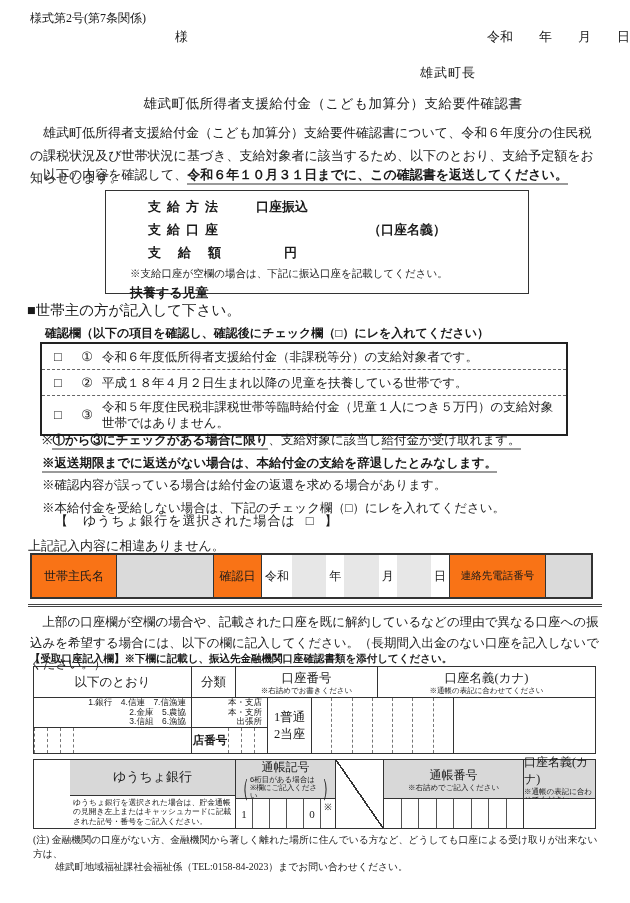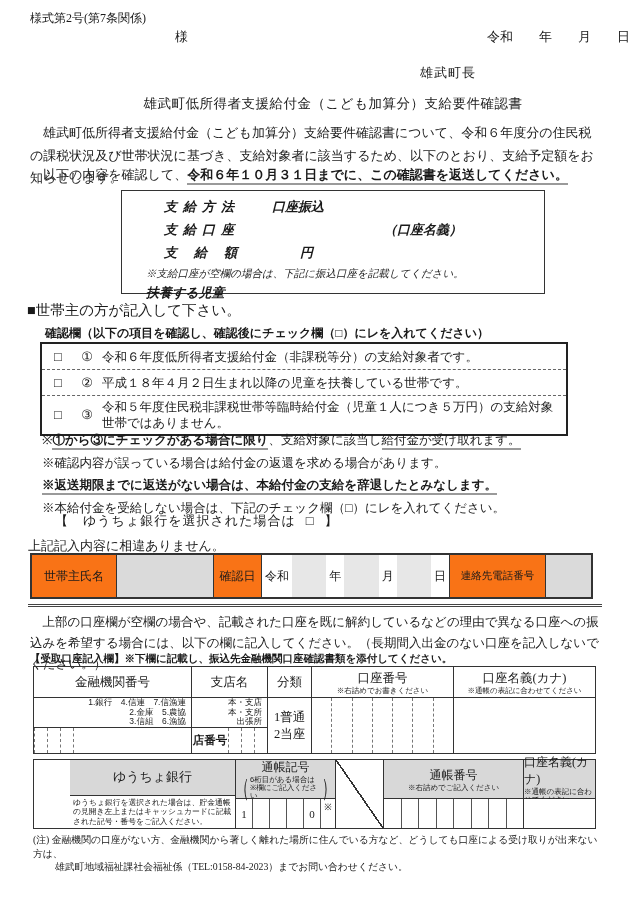--- a/index.html
+++ b/index.html
@@ -12,21 +12,21 @@
   .form-no{top:10px;left:30px;font-size:12px;}
   .sama{top:28px;left:175px;font-size:13px;}
   .hdr-date{top:28px;right:36px;font-size:13px;display:flex;gap:26px;}
   .mayor{top:64px;left:420px;font-size:13px;letter-spacing:1px;}
   .doc-title{top:95px;left:0;right:0;text-align:center;font-size:13.5px;letter-spacing:.5px;}
   
   .intro1{top:122px;left:30px;width:572px;font-size:13px;line-height:22.5px;margin:0;}
   .intro2{top:166px;left:30px;width:572px;font-size:13px;margin:0;}
   .u-bold{font-weight:bold;border-bottom:2px solid #9a9a9a;padding-bottom:1px;}
   
-  .pay-box{top:190px;left:121px;width:424px;height:104px;border:1.2px solid #333;box-sizing:border-box;padding-top:7px;font-style:italic;}
+  .pay-box{top:190px;left:105px;width:424px;height:104px;border:1.2px solid #333;box-sizing:border-box;padding-top:7px;}
   .pb-row{position:relative;height:23px;font-size:13px;}
   .pb-label{position:absolute;left:42px;font-weight:bold;}
   .ls1{letter-spacing:6px;}
   .ls2{letter-spacing:17px;}
   .pb-v1{position:absolute;left:150px;font-weight:bold;}
   .pb-v2{position:absolute;left:262px;font-weight:bold;}
   .pb-v3{position:absolute;left:178px;font-weight:bold;}
   .pb-note{position:relative;height:17px;font-size:10.5px;padding-left:24px;}
   .pb-dep{padding-left:24px;font-weight:bold;font-size:13px;height:20px;}
   
@@ -159,22 +159,22 @@
     </div>
     <div class="check-row r3">
       <span class="cb">□</span>
       <span class="cnum">③</span>
       <span class="ctext">令和５年度住民税非課税世帯等臨時給付金（児童１人につき５万円）の支給対象世帯ではありません。</span>
     </div>
   </div>
 
   <div class="abs notes">
     <div><span>※</span><span class="n-bold-u">①から③にチェックがある場合に限り</span><span>、支給対象に該当し</span><span class="n-u">給付金が受け取れます。</span></div>
+    <div><span class="n-bold-u">※返送期限までに返送がない場合は、本給付金の支給を辞退したとみなします。</span></div>
     <div>※確認内容が誤っている場合は給付金の返還を求める場合があります。</div>
-    <div><span class="n-bold-u">※返送期限までに返送がない場合は、本給付金の支給を辞退したとみなします。</span></div>
     <div>※本給付金を受給しない場合は、下記のチェック欄（□）にレを入れてください。</div>
   </div>
 
   <div class="abs decline"><span>【</span>　<span>ゆうちょ銀行を選択された場合は</span><span class="dbx">□</span><span>】</span></div>
 
   <div class="abs statement">上記記入内容に相違ありません。</div>
   <div class="abs name-table">
     <div class="nt-cell dark nt-name-l">世帯主氏名</div>
     <div class="nt-cell light nt-name-v"></div>
     <div class="nt-cell dark nt-date-l">確認日</div>
@@ -191,22 +191,21 @@
     <div class="nt-cell light nt-phone-v"></div>
   </div>
 
   <div class="abs divider"></div>
 
   <p class="abs transfer-para">　上部の口座欄が空欄の場合や、記載された口座を既に解約しているなどの理由で異なる口座への振込みを希望する場合には、以下の欄に記入してください。（長期間入出金のない口座を記入しないでください。）</p>
   <div class="abs section-label">【受取口座記入欄】※下欄に記載し、振込先金融機関口座確認書類を添付してください。</div>
 
   <div class="abs bank-table">
     <div class="bt-row bt-head">
-      <div class="bt-cell w-inst">金融機関番号</div>
-      <div class="bt-cell w-br">支店名</div>
+      <div class="bt-cell w-inst">以下のとおり</div>
       <div class="bt-cell w-type">分類</div>
       <div class="bt-cell w-num">
         <span>口座番号</span>
         <span class="tiny">※右詰めでお書きください</span>
       </div>
       <div class="bt-cell w-hold">
         <span>口座名義(カナ)</span>
         <span class="tiny">※通帳の表記に合わせてください</span>
       </div>
     </div>

